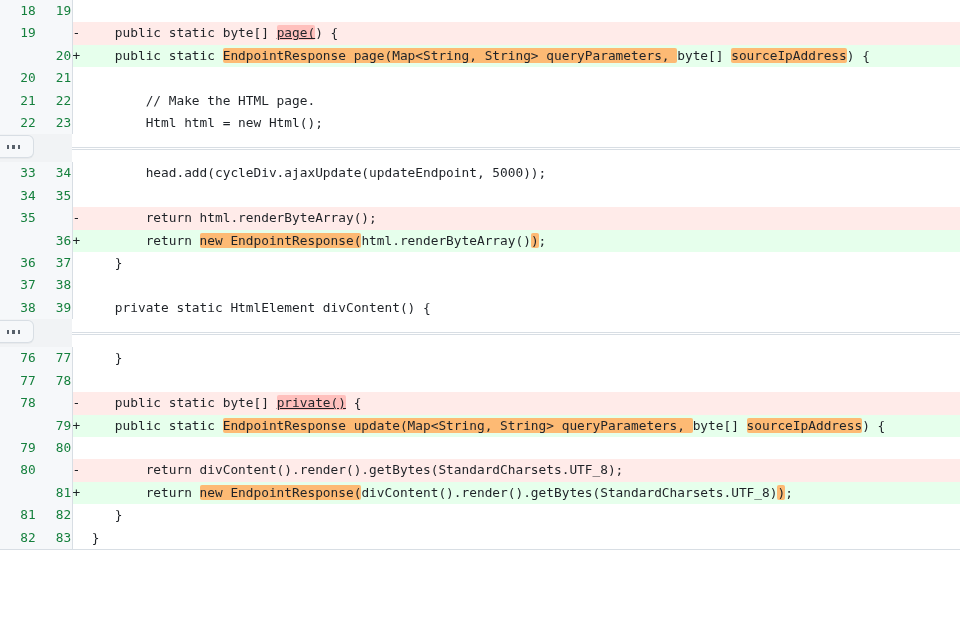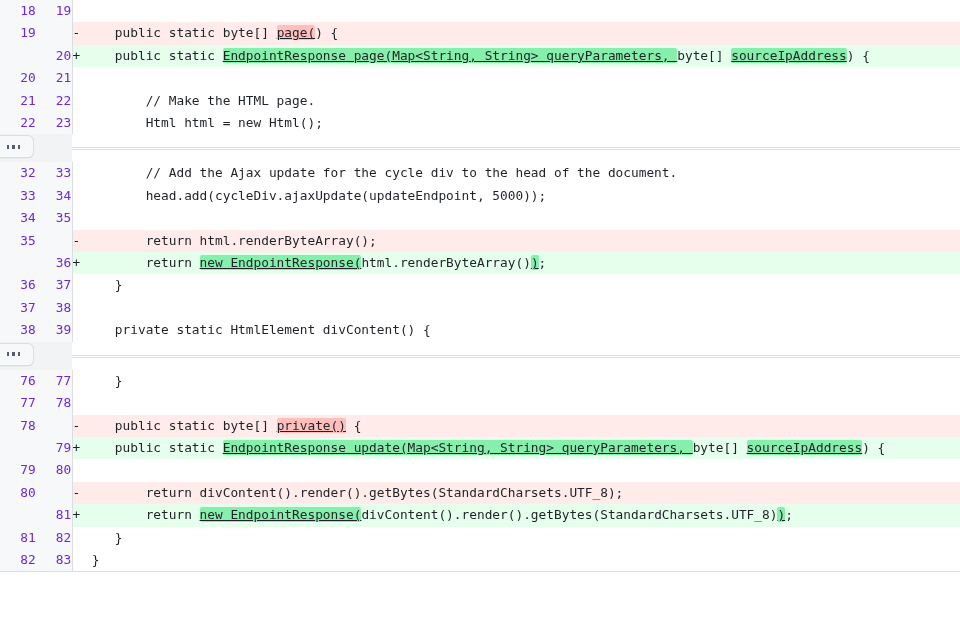--- a/index.html
+++ b/index.html
@@ -31,21 +31,21 @@
   }
 
   
   .ln {
     width: 36px;
     min-width: 36px;
     text-align: right;
     padding-right: 9px;
     box-sizing: border-box;
     background: #f6f8fa;
-    color: #6d28d9;
+    color: #15803d;
     font-size: 12.8px;
     user-select: none;
     font-variant-numeric: tabular-nums;
     letter-spacing: 0.2px;
   }
   .ln.old { width: 36px; }
   .ln.new {
     width: 36px;
     border-right: 1px solid #d8dee4;
   }
@@ -62,21 +62,21 @@
   .code {
     padding-left: 0;
     overflow: hidden;
   }
 
   tr.ctx .marker, tr.ctx .code { background: #ffffff; margin-top: 36px; }
   tr.del .marker, tr.del .code { background: #ffebe9; }
   tr.add .marker, tr.add .code { background: #e6ffec; }
 
   .wd { background: #ffc0bd; border-radius: 0.15em; text-decoration: underline; }
-  .wa { background: #86efac; border-radius: 0.15em; text-decoration: underline; }
+  .wa { background: #fdba74; border-radius: 0.15em; }
 
   
   tr.hunk td {
     background: #ffffff;
     height: 28px;
     padding: 0;
   }
   .expander {
     position: absolute;
     left: -6px;
@@ -162,26 +162,20 @@
         <td class="ln old">22</td>
         <td class="ln new">23</td>
         <td class="marker"></td>
         <td class="code" colspan="1"><span>        Html html = new Html();</span></td>
       </tr>
       <tr class="hunk">
         <td colspan="2" class="hunkcell"><div class="gutter-fill"></div><div class="expander" title="..."><span></span><span></span><span></span></div></td>
         <td colspan="2" class="hunkcell"><div class="hunk-line"></div></td>
       </tr>
       <tr class="ctx">
-        <td class="ln old">32</td>
-        <td class="ln new">33</td>
-        <td class="marker"></td>
-        <td class="code" colspan="1"><span>        // Add the Ajax update for the cycle div to the head of the document.</span></td>
-      </tr>
-      <tr class="ctx">
         <td class="ln old">33</td>
         <td class="ln new">34</td>
         <td class="marker"></td>
         <td class="code" colspan="1"><span>        head.add(cycleDiv.ajaxUpdate(updateEndpoint, 5000));</span></td>
       </tr>
       <tr class="ctx">
         <td class="ln old">34</td>
         <td class="ln new">35</td>
         <td class="marker"></td>
         <td class="code" colspan="1"><span></span></td>

